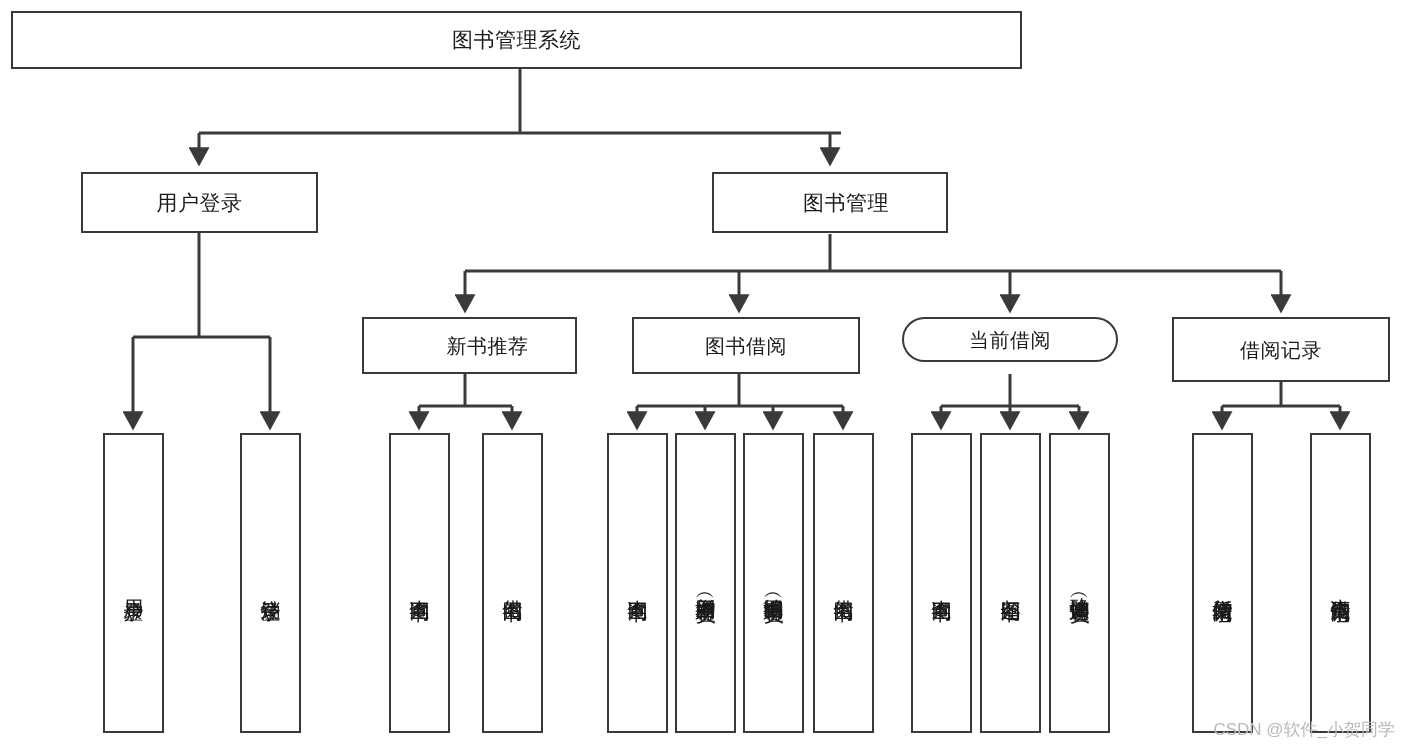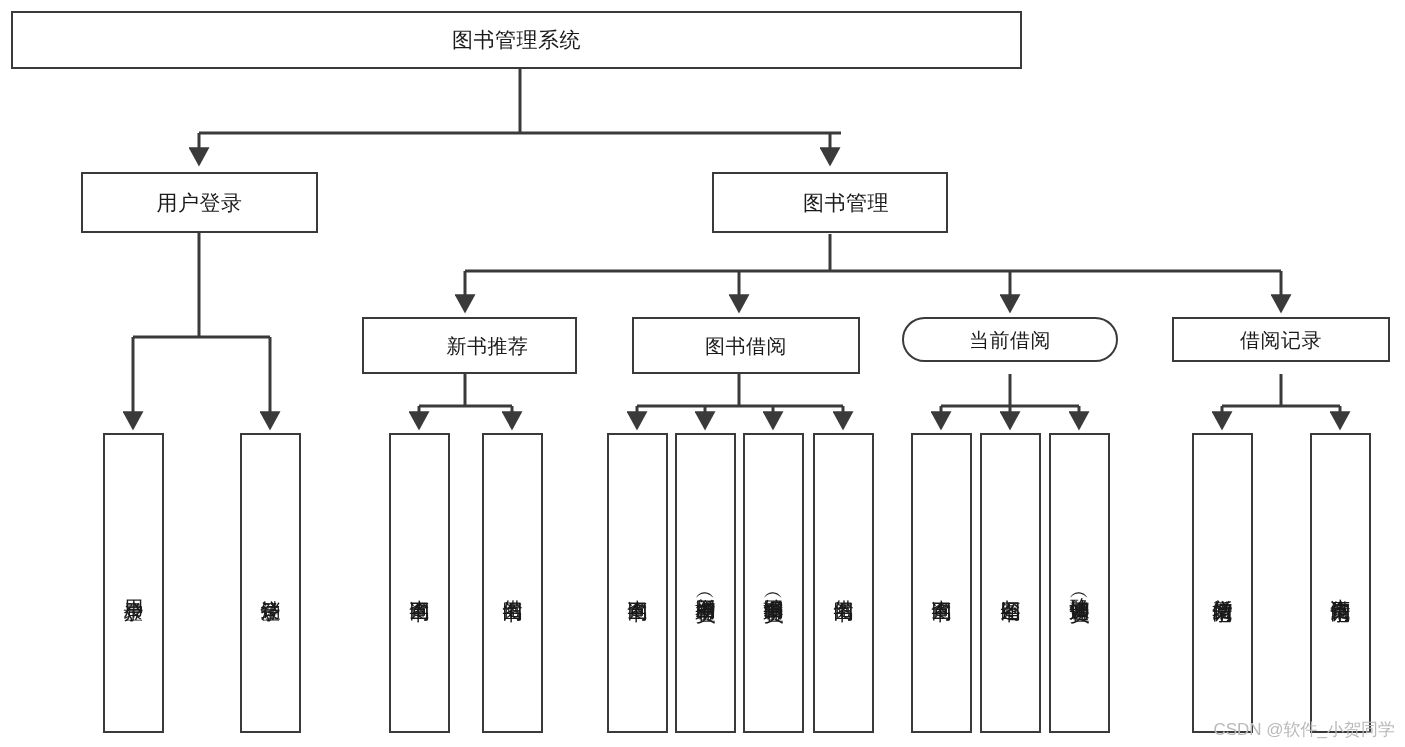--- a/index.html
+++ b/index.html
@@ -145,21 +145,21 @@
 
   <div class="node level3" style="left:362px; top:317px; width:215px; height:57px;padding-left:36px;">
     <span class="lbl">新书推荐</span>
   </div>
   <div class="node level3" style="left:632px; top:317px; width:228px; height:57px;">
     <span class="lbl">图书借阅</span>
   </div>
   <div class="node level3" style="left:902px; top:317px; width:216px; height:45px;border-radius:23px;">
     <span class="lbl">当前借阅</span>
   </div>
-  <div class="node level3" style="left:1172px; top:317px; width:218px; height:45px;justify-content:center;">
+  <div class="node level3" style="left:1172px; top:317px; width:218px; height:65px;justify-content:center;">
     <span class="lbl">借阅记录</span>
   </div>
 
   <div class="node leaf" style="left:103px; top:433px; width:61px; height:300px;">
     <span class="lbl">用户登录</span>
   </div>
   <div class="node leaf" style="left:240px; top:433px; width:61px; height:300px;">
     <span class="lbl">注销登录</span>
   </div>
 

